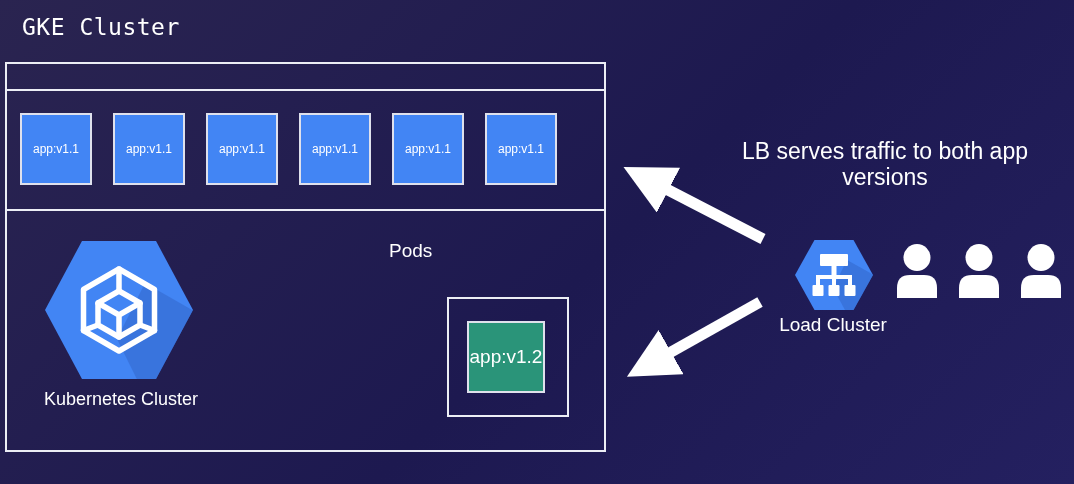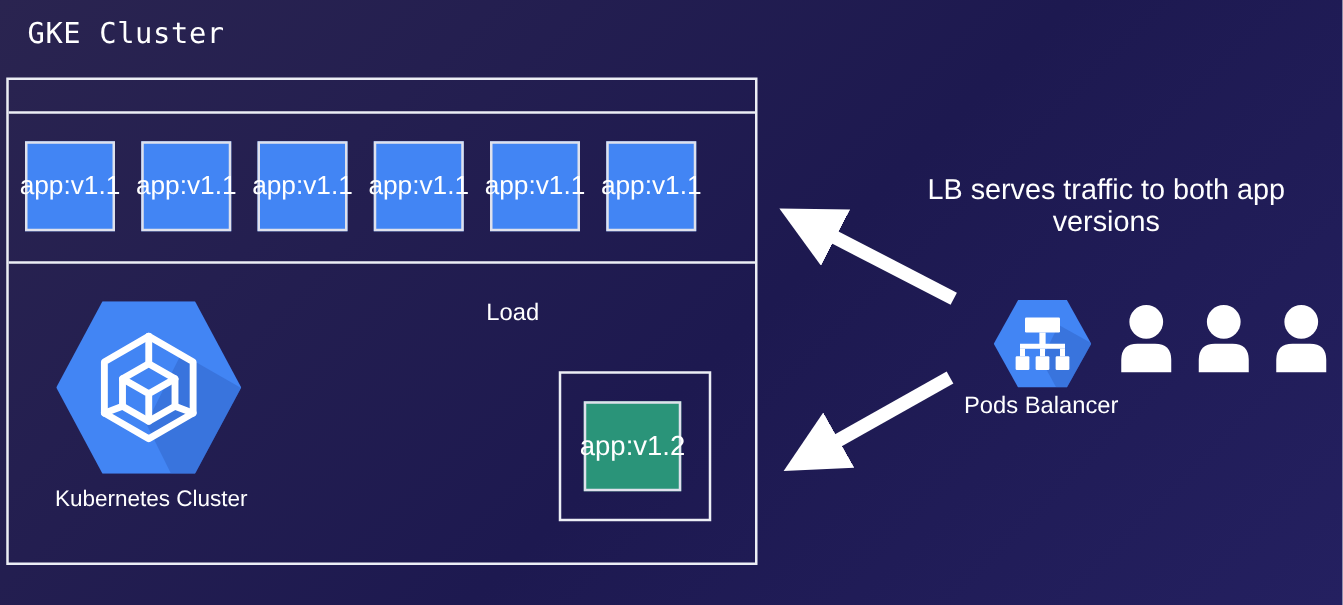--- a/index.html
+++ b/index.html
@@ -23,39 +23,39 @@
   }
   .cluster-header { height: 27px; border-bottom: 2px solid #eceef5; }
   .pods-row {
     height: 120px; border-bottom: 2px solid #eceef5;
     display: flex; gap: 21px; padding: 22px 0 0 13px;
   }
   .pod {
     width: 72px; height: 72px; flex: 0 0 auto;
     background: #4285f4; border: 2px solid #dfe1ec;
     display: flex; align-items: center; justify-content: center;
-    font-size: 21px; color: #ffffff; white-space: nowrap;
+    font-size: 12px; color: #ffffff; white-space: nowrap;
   }
   .cluster-lower { position: relative; height: 235px; }
   .gke-logo { position: absolute; left: 38px; top: 30px; width: 148px; height: 138px; }
   .gke-label {
     position: absolute; left: 8px; top: 178px; width: 212px;
     text-align: center; font-size: 18px; color: #ffffff;
   }
   .pods-label { position: absolute; left: 382px; top: 29px; font-size: 19px; color: #ffffff; }
   .v2-outer {
     position: absolute; left: 440px; top: 86px;
     width: 122px; height: 120px; border: 2px solid #eceef5;
   }
   .pod-green {
     position: absolute; left: 18px; top: 22px;
     width: 78px; height: 72px;
     background: #2a9479; border: 2px solid #dfe1ec;
     display: flex; align-items: center; justify-content: center;
-    font-size: 22px; color: #ffffff; white-space: nowrap;
+    font-size: 19px; color: #ffffff; white-space: nowrap;
   }
   .annotation {
     position: absolute; left: 690px; top: 139px; width: 390px;
     text-align: center; font-size: 23px; line-height: 1.12; color: #ffffff;
   }
   .lb-icon { position: absolute; left: 795px; top: 240px; width: 78px; height: 70px; }
   .lb-label {
     position: absolute; left: 765px; top: 313px; width: 136px;
     text-align: center; font-size: 19px; line-height: 1.22; color: #ffffff;
   }
@@ -95,21 +95,21 @@
       <g stroke="#ffffff" stroke-width="5.5" fill="none" stroke-linejoin="round" stroke-linecap="round">
         <polygon points="74,28 109.5,48.5 109.5,89.5 74,110 38.5,89.5 38.5,48.5"></polygon>
         <path d="M74,50 L95,62 L95,84 L74,96 L53,84 L53,62 Z"></path>
         <path d="M53,62 L74,74 L95,62 M74,74 L74,96"></path>
         <path d="M74,28 L74,50 M38.5,89.5 L53,84 M109.5,89.5 L95,84"></path>
       </g>
     </svg>
 
     <div class="gke-label">Kubernetes Cluster</div>
 
-    <div class="pods-label">Load</div>
+    <div class="pods-label">Pods</div>
 
     <div class="v2-outer">
       <div class="pod-green">app:v1.2</div>
     </div>
 
   </div>
 </div>
 
 <div class="annotation">
   <div>LB serves traffic to both app</div>
@@ -132,21 +132,21 @@
     <rect x="21" y="35" width="36" height="4"></rect>
     <rect x="21" y="39" width="4" height="6"></rect>
     <rect x="37" y="39" width="4" height="6"></rect>
     <rect x="53" y="39" width="4" height="6"></rect>
     <rect x="17.5" y="45" width="11" height="11" rx="1"></rect>
     <rect x="33.5" y="45" width="11" height="11" rx="1"></rect>
     <rect x="49.5" y="45" width="11" height="11" rx="1"></rect>
   </g>
 </svg>
 
-<div class="lb-label">Pods Balancer</div>
+<div class="lb-label">Load Cluster</div>
 
 <svg class="user-icon user-1" viewBox="0 0 48 54" xmlns="http://www.w3.org/2000/svg">
   <circle cx="24" cy="13.5" r="13.5" fill="#ffffff"></circle>
   <path d="M4,54 V44 Q4,31 17,31 H31 Q44,31 44,44 V54 Z" fill="#ffffff"></path>
 </svg>
 <svg class="user-icon user-2" viewBox="0 0 48 54" xmlns="http://www.w3.org/2000/svg">
   <circle cx="24" cy="13.5" r="13.5" fill="#ffffff"></circle>
   <path d="M4,54 V44 Q4,31 17,31 H31 Q44,31 44,44 V54 Z" fill="#ffffff"></path>
 </svg>
 <svg class="user-icon user-3" viewBox="0 0 48 54" xmlns="http://www.w3.org/2000/svg">

